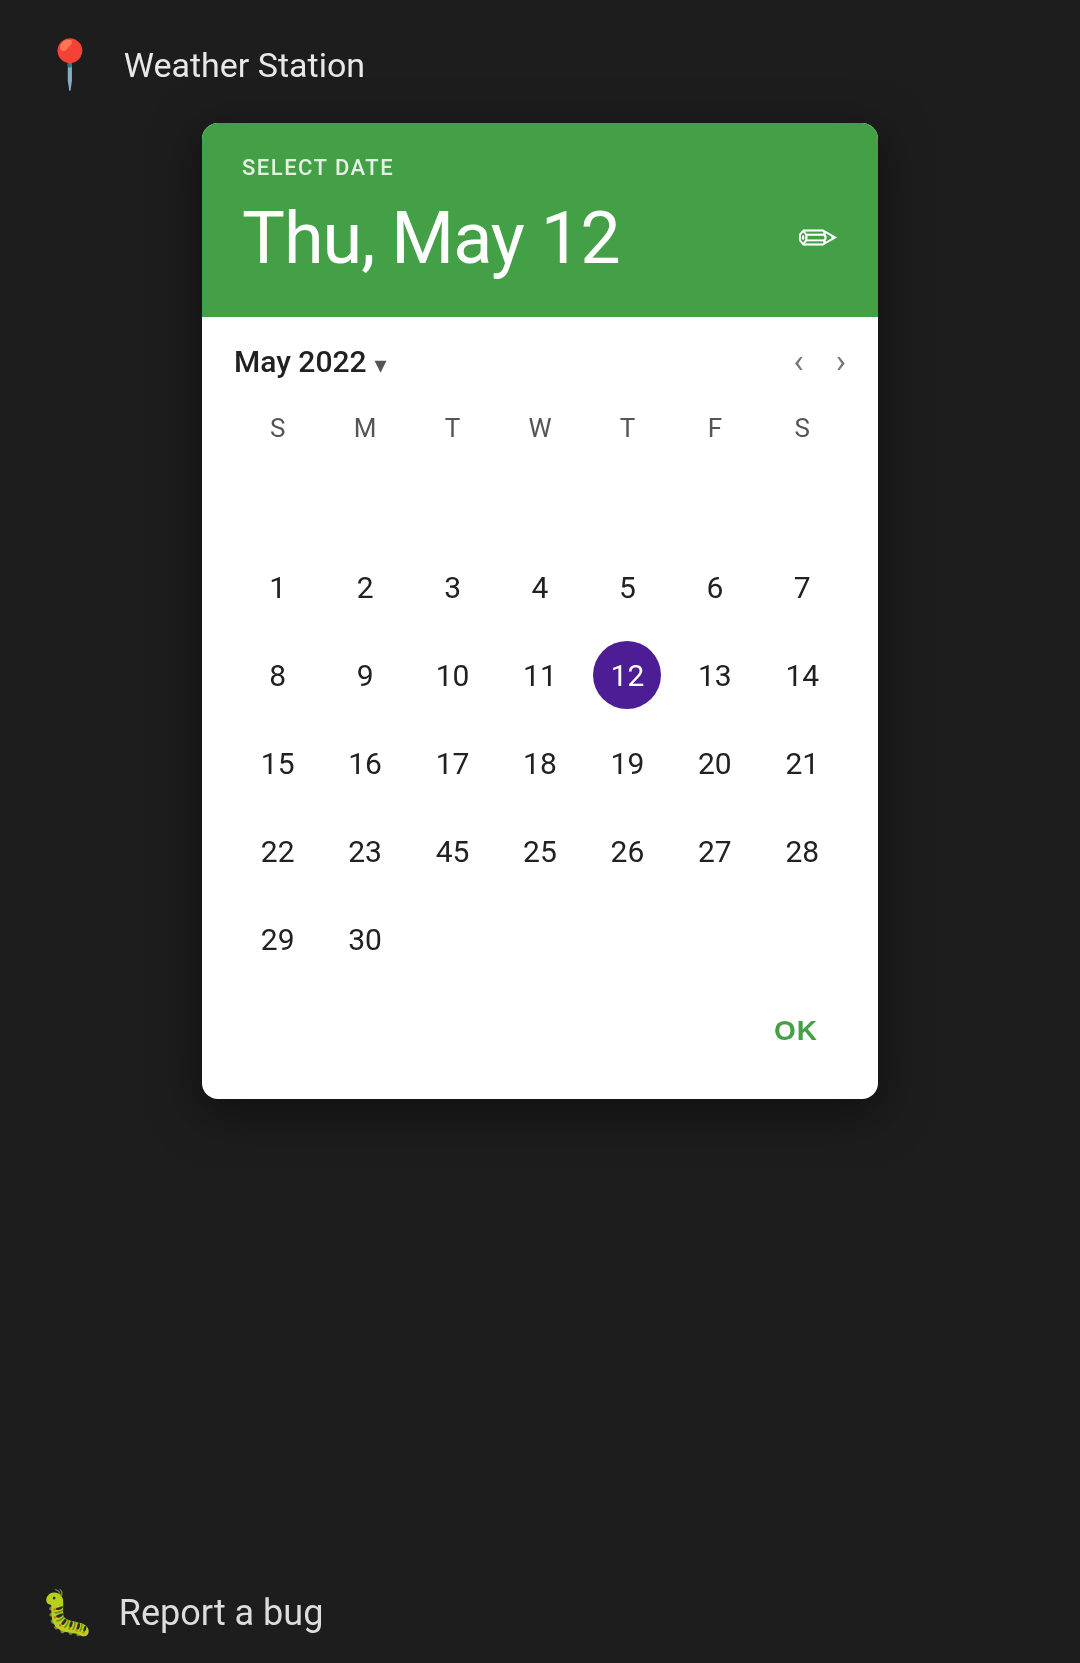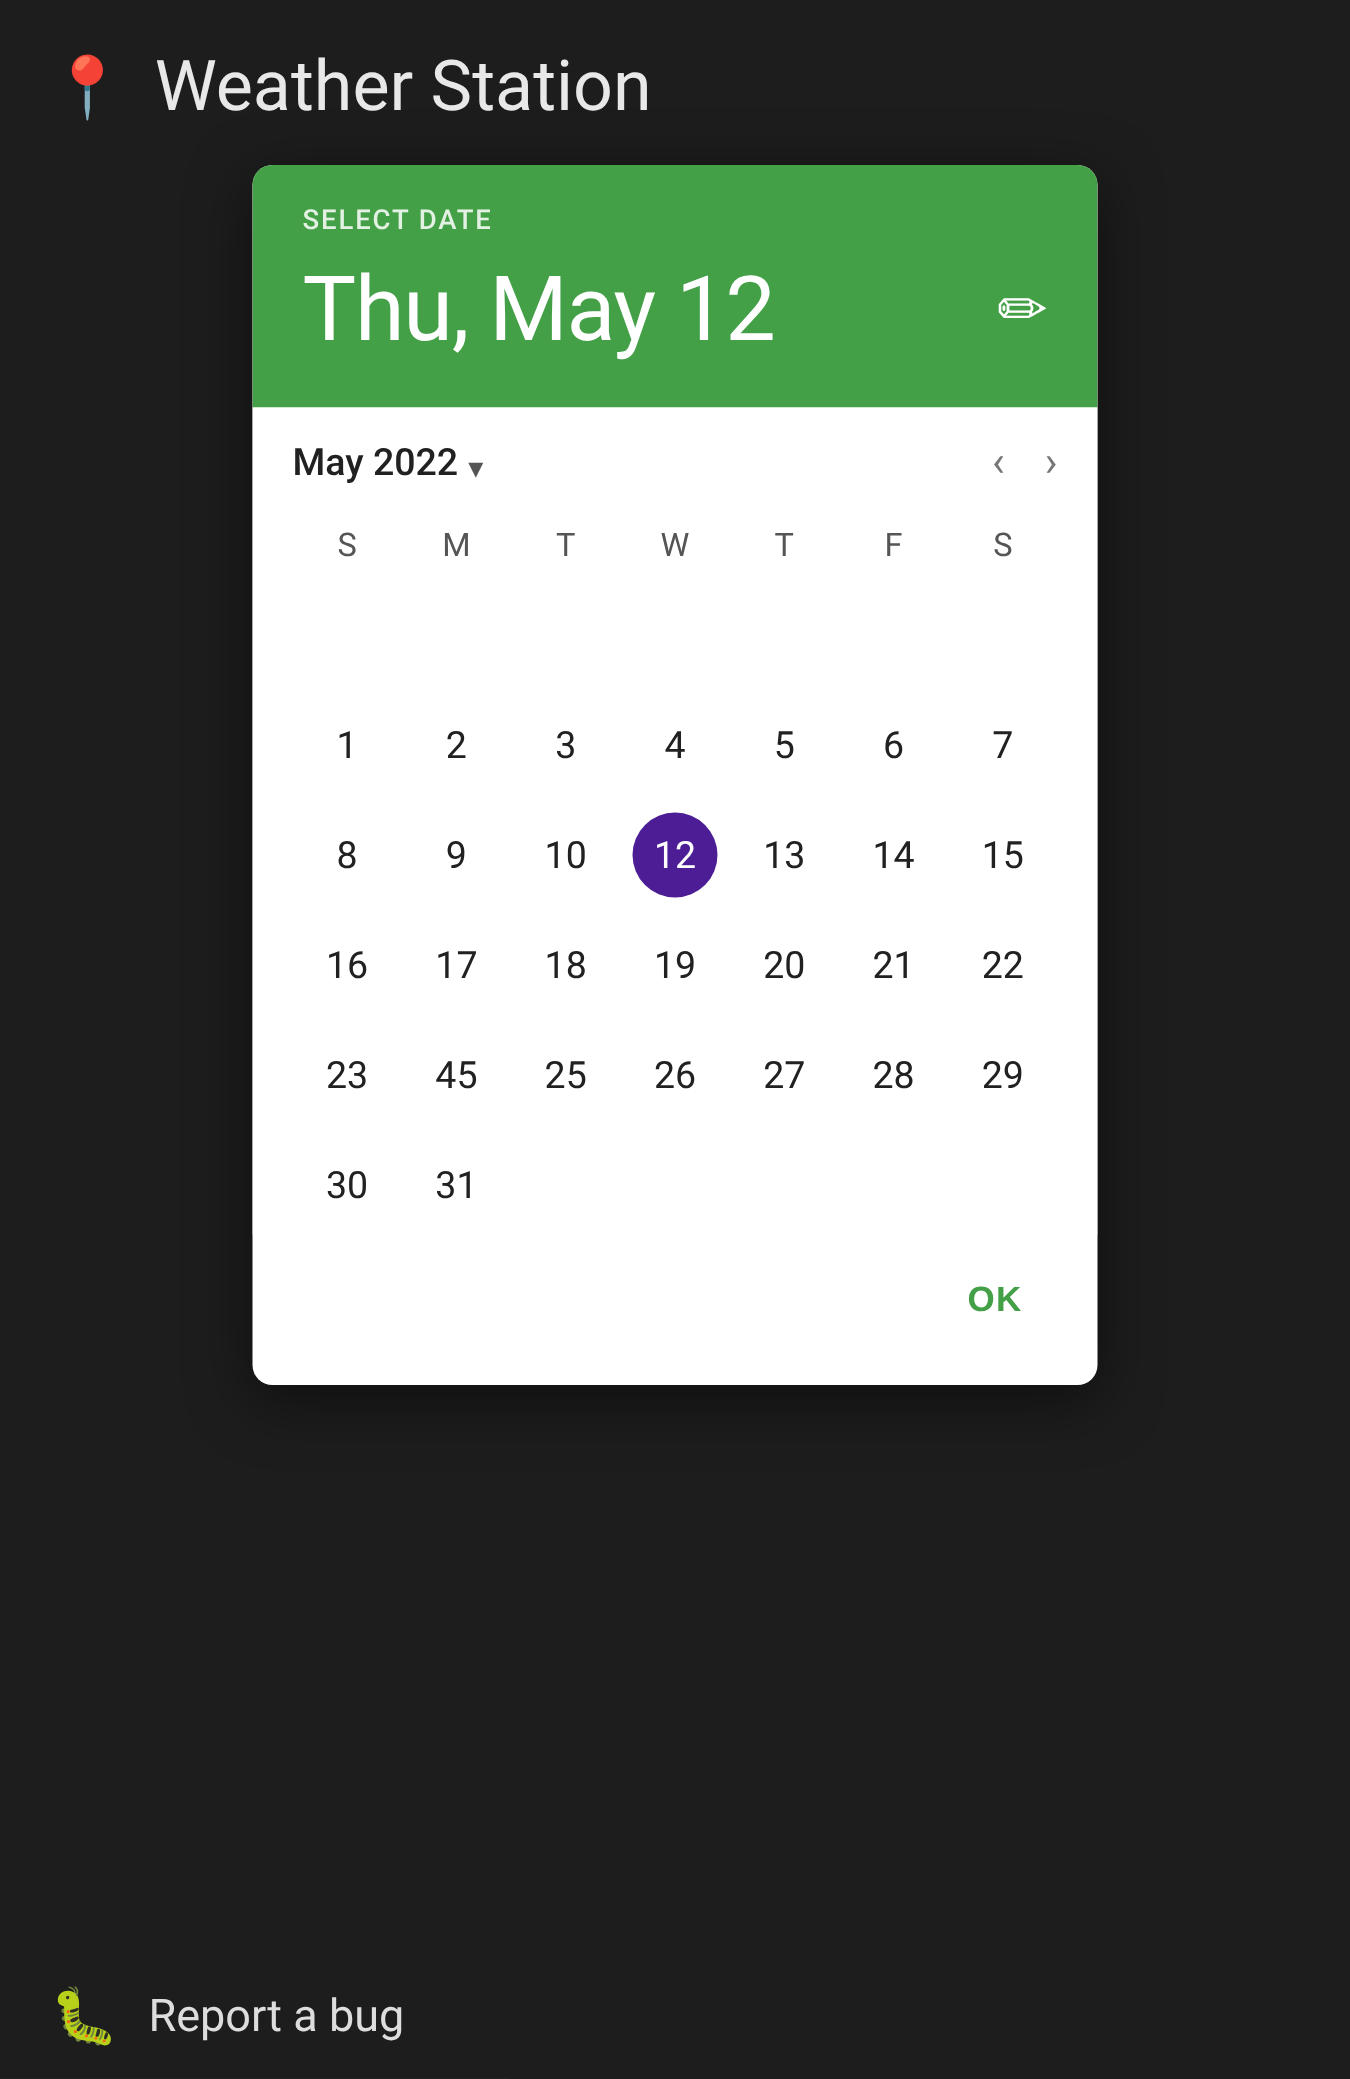--- a/index.html
+++ b/index.html
@@ -34,21 +34,21 @@
       z-index: 1;
     }
 
     .location-icon {
       color: #ccc;
       font-size: 48px;
     }
 
     .top-bar-title {
       color: #e8e8e8;
-      font-size: 56px;
+      font-size: 34px;
       font-weight: 400;
     }
 
     .dialog-wrapper {
       position: relative;
       z-index: 10;
       width: 676px;
       border-radius: 16px;
       overflow: hidden;
       box-shadow: 0 12px 48px rgba(0,0,0,0.5);
@@ -317,20 +317,23 @@
           <div class="day-cell">
             <div class="day-number">8</div>
           </div>
           <div class="day-cell">
             <div class="day-number">9</div>
           </div>
           <div class="day-cell">
             <div class="day-number">10</div>
           </div>
           <div class="day-cell">
+            <div class="day-number">11</div>
+          </div>
+          <div class="day-cell">
             <div class="day-number selected">12</div>
           </div>
           <div class="day-cell">
             <div class="day-number">13</div>
           </div>
           <div class="day-cell">
             <div class="day-number">14</div>
           </div>
           <div class="day-cell">
             <div class="day-number">15</div>
@@ -372,23 +375,20 @@
             <div class="day-number">27</div>
           </div>
           <div class="day-cell">
             <div class="day-number">28</div>
           </div>
           <div class="day-cell">
             <div class="day-number">29</div>
           </div>
           <div class="day-cell">
             <div class="day-number">30</div>
-          </div>
-          <div class="day-cell">
-            <div class="day-number">31</div>
           </div>
           <div class="day-cell">
             <div class="day-number empty"></div>
           </div>
           <div class="day-cell">
             <div class="day-number empty"></div>
           </div>
           <div class="day-cell">
             <div class="day-number empty"></div>
           </div>

